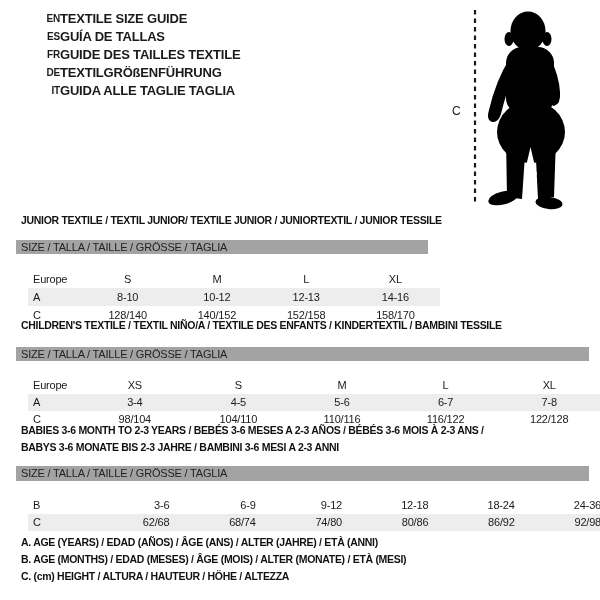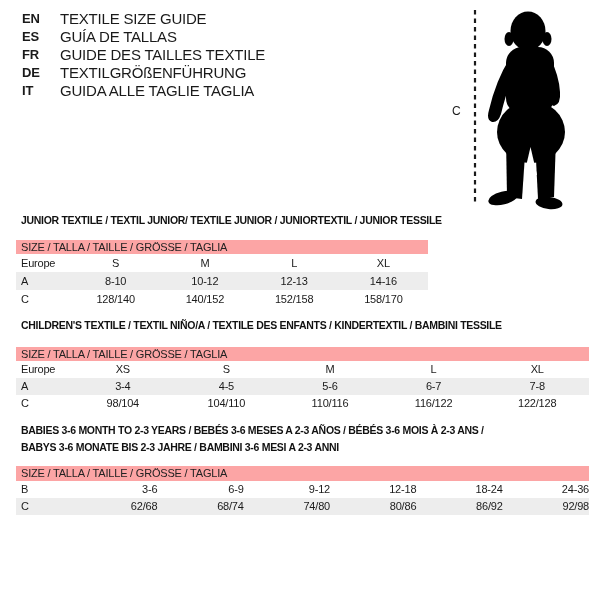--- a/index.html
+++ b/index.html
@@ -10,22 +10,22 @@
     height: 600px;
     background: #ffffff;
     font-family: "Liberation Sans", sans-serif;
     color: #1a1a1a;
     overflow: hidden;
   }
 
   
   .lang-list { position: absolute; left: 22px; top: 10px; }
   .lang-row { display: flex; height: 18px; line-height: 18px; }
-  .lang-code { width: 38px; font-weight: bold; font-size: 13px; letter-spacing: -0.2px; }
-  .lang-label { font-weight: normal; font-size: 15px; letter-spacing: -0.2px; white-space: nowrap; }
+  .lang-code { width: 38px; font-weight: bold; font-size: 10px; letter-spacing: -0.2px; text-align: right; }
+  .lang-label { font-weight: bold; font-size: 13px; letter-spacing: -0.2px; white-space: nowrap; }
 
   
   .figure-svg { position: absolute; left: 450px; top: 4px; width: 145px; height: 208px; }
   .measure-c {
     position: absolute; left: 452px; top: 104px; width: 18px;
     font-size: 12px; text-align: left; color: #1a1a1a;
   }
 
   
   .tbl-title {
@@ -33,33 +33,33 @@
     font-weight: bold; font-size: 10.5px; letter-spacing: -0.3px;
     white-space: nowrap; color: #111;
   }
   .t1-title { top: 214px; }
   .t2-title { top: 319px; }
   .t3-title-1 { top: 424px; }
   .t3-title-2 { top: 441px; }
 
   
   .size-bar {
-    position: absolute; left: 16px; background: #fca5a5;
+    position: absolute; left: 16px; background: #a3a3a3;
     font-size: 11px; color: #222; padding-left: 5px;
     letter-spacing: -0.2px; white-space: nowrap;
   }
   .t1-bar { top: 240px; width: 412px; height: 14px; line-height: 14px; }
   .t2-bar { top: 347px; width: 573px; height: 14px; line-height: 14px; }
   .t3-bar { top: 466px; width: 573px; height: 15px; line-height: 15px; }
 
   
   .sizes {
-    position: absolute; left: 16px;
+    position: absolute; left: 28px;
     border-collapse: collapse; table-layout: fixed;
-    font-size: 11px; color: #1a1a1a;
+    font-size: 11px; color: #1a1a1a; margin-top: 16px;
   }
   .sizes td { text-align: center; padding: 0; white-space: nowrap; letter-spacing: -0.2px; }
   .sizes td.lbl { text-align: left; padding-left: 5px; }
   .sizes tr.alt { background: #ededed; }
   .t1 { top: 254px; width: 412px; }
   .t1 td { height: 18px; line-height: 18px; }
   .t2 { top: 361px; width: 573px; }
   .t2 td { height: 17px; line-height: 17px; }
   .t3 { top: 481px; width: 573px; }
   .t3 td { height: 17px; line-height: 17px; text-align: right; }
@@ -222,14 +222,19 @@
         <td>62/68</td>
         <td>68/74</td>
         <td>74/80</td>
         <td>80/86</td>
         <td>86/92</td>
         <td>92/98</td>
       </tr>
     </tbody>
   </table>
 
+  <div class="footnotes">
+    <div class="footnote">A. AGE (YEARS) / EDAD (AÑOS) / ÂGE (ANS) / ALTER (JAHRE) / ETÀ (ANNI)</div>
+    <div class="footnote">B. AGE (MONTHS) / EDAD (MESES) / ÂGE (MOIS) / ALTER (MONATE) / ETÀ (MESI)</div>
+    <div class="footnote">C. (cm) HEIGHT / ALTURA / HAUTEUR / HÖHE / ALTEZZA</div>
+  </div>
 
 </div>
 
 </body></html>

